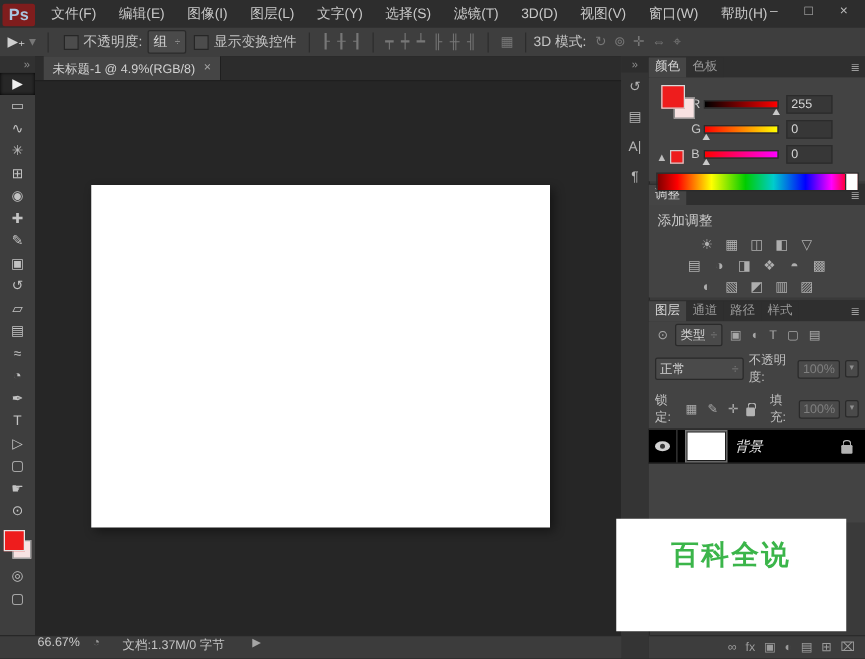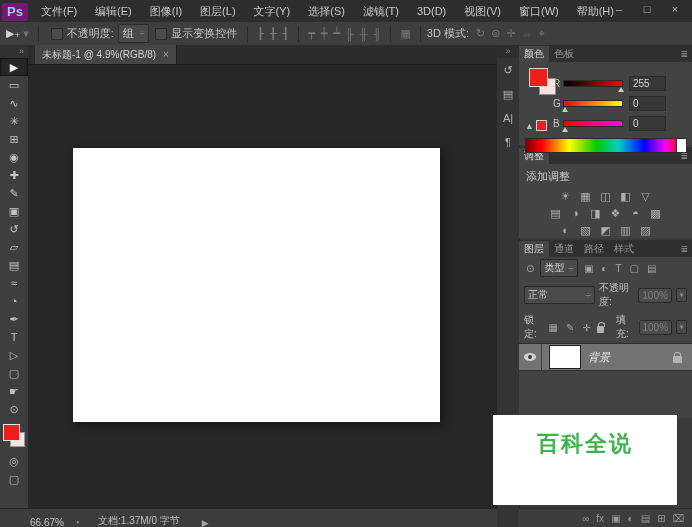--- a/index.html
+++ b/index.html
@@ -4,21 +4,21 @@
 <style>
   html,body{margin:0;padding:0;background:#1b1b1b}
   #app{position:relative;width:692px;height:527px;background:#262626;
        font-family:"Liberation Sans","DejaVu Sans",sans-serif;color:#cfcfcf;
        font-size:11px;overflow:hidden;user-select:none}
   .r{position:absolute}
   .row{display:flex;align-items:center}
 
   
   #menubar{left:0;top:0;width:692px;height:22px;background:#2d2d2d;border-bottom:1px solid #1f1f1f}
-  .pslogo{width:26px;height:18px;margin:2px 4px 0 2px;background:#701a75;color:#a9c6e0;
+  .pslogo{width:26px;height:18px;margin:2px 4px 0 2px;background:#7f1d1d;color:#a9c6e0;
           font-weight:bold;font-size:13px;text-align:center;line-height:18px;border-radius:2px}
   .menuitem{padding:0 9px;line-height:22px;color:#c9c9c9;cursor:default}
   .winbtns{position:absolute;right:4px;top:2px;display:flex;gap:2px}
   .winbtn{width:26px;height:15px;text-align:center;line-height:14px;color:#bdbdbd;font-size:11px}
 
   
   #optionsbar{left:0;top:22px;width:692px;height:23px;background:#3e3e3e;border-bottom:1px solid #262626;display:flex;align-items:center}
   .sep{width:1px;height:16px;background:#2c2c2c;margin:0 6px}
   .chk{width:10px;height:10px;background:#4c4c4c;border:1px solid #262626;margin:0 4px 0 6px}
   .optlabel{color:#c4c4c4;margin-right:4px}
@@ -83,37 +83,37 @@
   .lrow{display:flex;align-items:center;padding:2px 5px;gap:4px;font-size:10px;color:#c2c2c2}
   .lcombo{background:#4a4a4a;border:1px solid #2a2a2a;border-radius:2px;display:flex;align-items:center;
           padding:1px 3px;gap:4px;color:#d2d2d2;font-size:10px}
   .dimval{color:#7f7f7f}
   .dbtn{width:11px;height:12px;background:#4a4a4a;border:1px solid #2a2a2a;color:#8f8f8f;font-size:7px;
         text-align:center;line-height:12px;border-radius:2px}
   .licon{color:#a7a7a7;font-size:10px;padding:0 2px}
   .ilock{position:relative;width:9px;height:7px;background:#b3b3b3;border-radius:1px;display:inline-block;margin-top:4px}
   .ilock::before{content:"";position:absolute;top:-4px;left:1px;width:5px;height:4px;
         border:1.5px solid #b3b3b3;border-bottom:none;border-radius:3px 3px 0 0}
-  .layerrow{display:flex;align-items:center;height:26px;background:#737373;border-top:1px solid #2e2e2e;border-bottom:1px solid #2e2e2e}
+  .layerrow{display:flex;align-items:center;height:26px;background:#000000;border-top:1px solid #2e2e2e;border-bottom:1px solid #2e2e2e}
   .eyebox{width:22px;text-align:center;border-right:1px solid #3c3c3c;height:26px;display:flex;align-items:center;justify-content:center}
   .eye{width:12px;height:8px;background:#d2d2d2;border-radius:50%;position:relative}
   .eye::after{content:"";position:absolute;left:4px;top:2px;width:4px;height:4px;background:#3a3a3a;border-radius:50%}
   .thumb{width:30px;height:22px;background:#fff;border:1px solid #1e1e1e;outline:1px solid #777;margin:0 7px}
   .lname{flex:1;font-style:italic;font-size:11px;color:#e9e9e9}
   .lbottom{position:absolute;left:0;bottom:0;width:173px;height:19px;background:#3d3d3d;border-top:1px solid #2b2b2b;
            display:flex;align-items:center;justify-content:flex-end;gap:7px;padding-right:8px;box-sizing:border-box}
   .lbicon{color:#9b9b9b;font-size:10px}
 
   
   #watermark{left:493px;top:415px;width:184px;height:90px;background:#ffffff;text-align:center;z-index:10}
   #wmtitle{margin-top:14px;font-size:22px;font-weight:bold;letter-spacing:2px}
   #wmsub{margin-top:6px;font-size:16px;color:#9e9e9e;letter-spacing:3px}
 
   
-  #statusbar{left:0;top:508px;width:497px;height:19px;background:#3c3c3c;border-top:1px solid #272727;display:flex;align-items:flex-end}
+  #statusbar{left:0;top:508px;width:497px;height:19px;background:#3c3c3c;border-top:1px solid #272727;display:flex;align-items:flex-start}
   #zoomval{margin-left:30px;width:44px;color:#cacaca;font-size:10px}
   .statico{color:#9a9a9a;font-size:10px;margin-right:18px}
   #docinfo{color:#c3c3c3;font-size:10px}
   .statarr{color:#a5a5a5;font-size:9px;margin-left:22px}
 </style>
 </head>
 <body>
 
 <div id="app">
 

